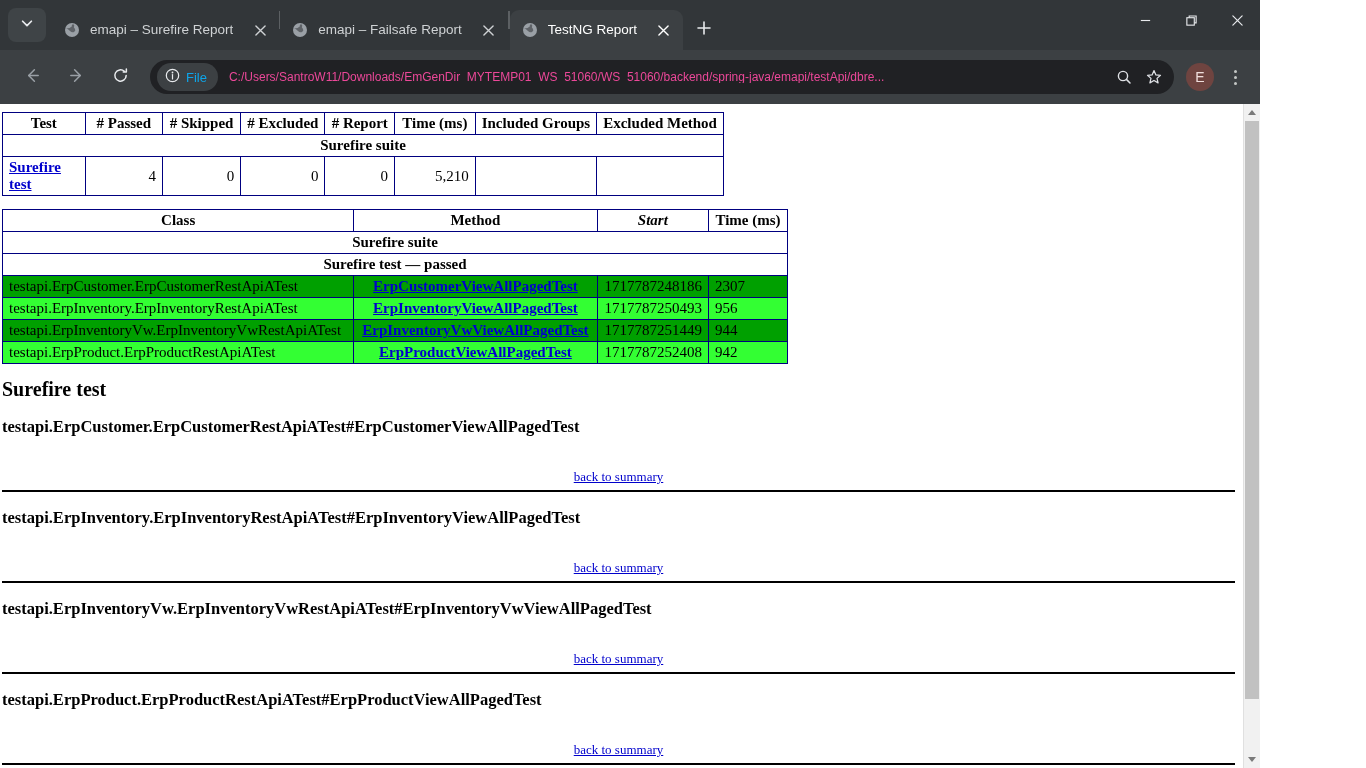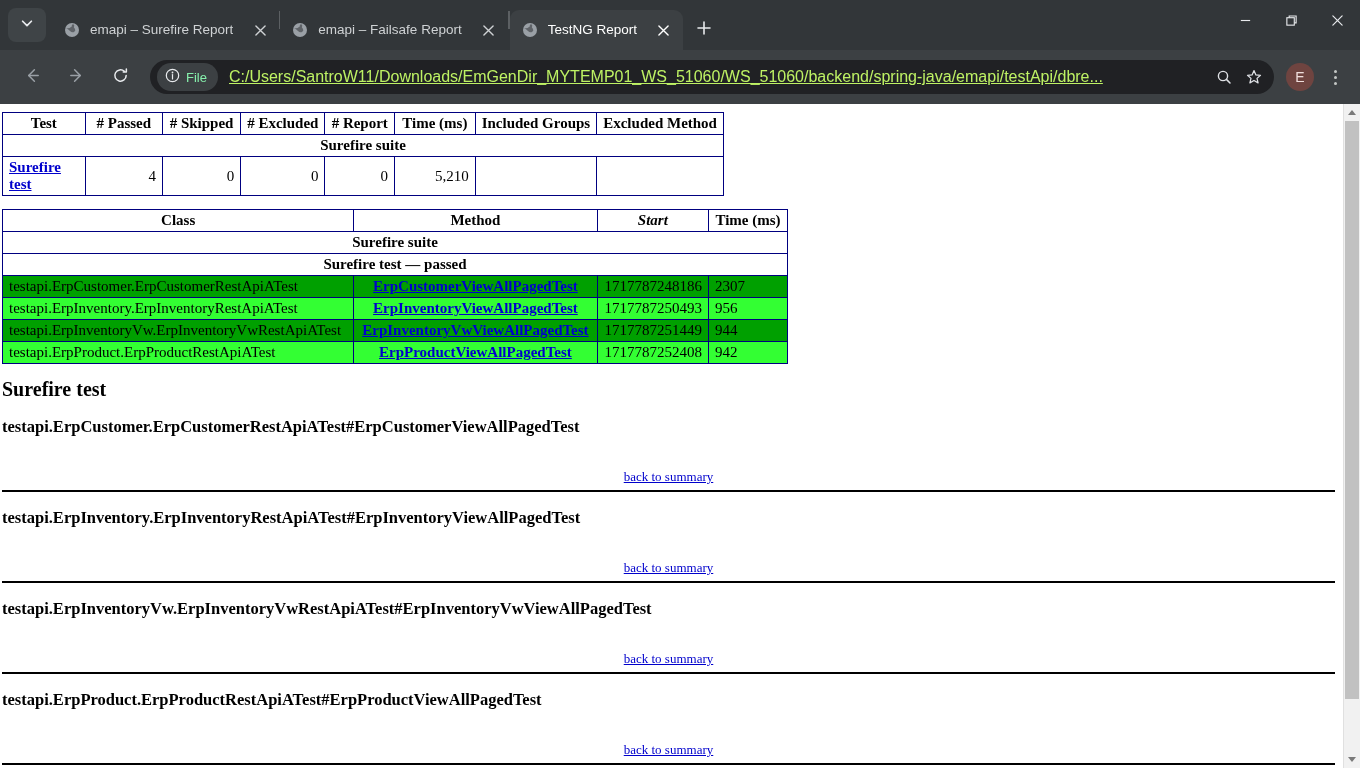--- a/index.html
+++ b/index.html
@@ -6,21 +6,21 @@
   html, body {
     margin: 0; padding: 0;
     width: 1366px; height: 768px;
     overflow: hidden;
     background: #ffffff;
     font-family: "Liberation Sans", sans-serif;
   }
 
   
   #browser {
-    width: 1360px; height: 768px;
+    width: 1260px; height: 768px;
     display: flex; flex-direction: column;
     background: #323639;
   }
 
   .tabstrip {
     height: 50px;
     background: #323639;
     display: flex;
     align-items: flex-end;
     padding: 0;
@@ -139,32 +139,31 @@
     display: flex; align-items: center;
     background: #3c4043;
     border-radius: 14px;
     padding: 0 11px 0 8px;
     margin-left: 3px;
     flex: 0 0 auto;
     cursor: pointer;
   }
   .file-chip svg { width: 15px; height: 15px; margin-right: 6px; }
   .file-chip .file-label {
-    color: #86efac; font-size: 13px; line-height: 1;
+    color: #0ea5e9; font-size: 13px; line-height: 1;
   }
   .urltext {
-    color: #bef264;
-    font-size: 16px;
+    color: #ec4899;
+    font-size: 12px;
     margin-left: 11px;
     white-space: nowrap;
     overflow: hidden;
     flex: 1 1 auto;
     min-width: 0;
     line-height: 1;
-    text-decoration: underline;
   }
   .omni-icon {
     width: 28px; height: 28px;
     display: flex; align-items: center; justify-content: center;
     flex: 0 0 28px;
     cursor: pointer;
     margin-left: 2px;
   }
   .omni-icon svg { width: 16px; height: 16px; }
   .avatar {

